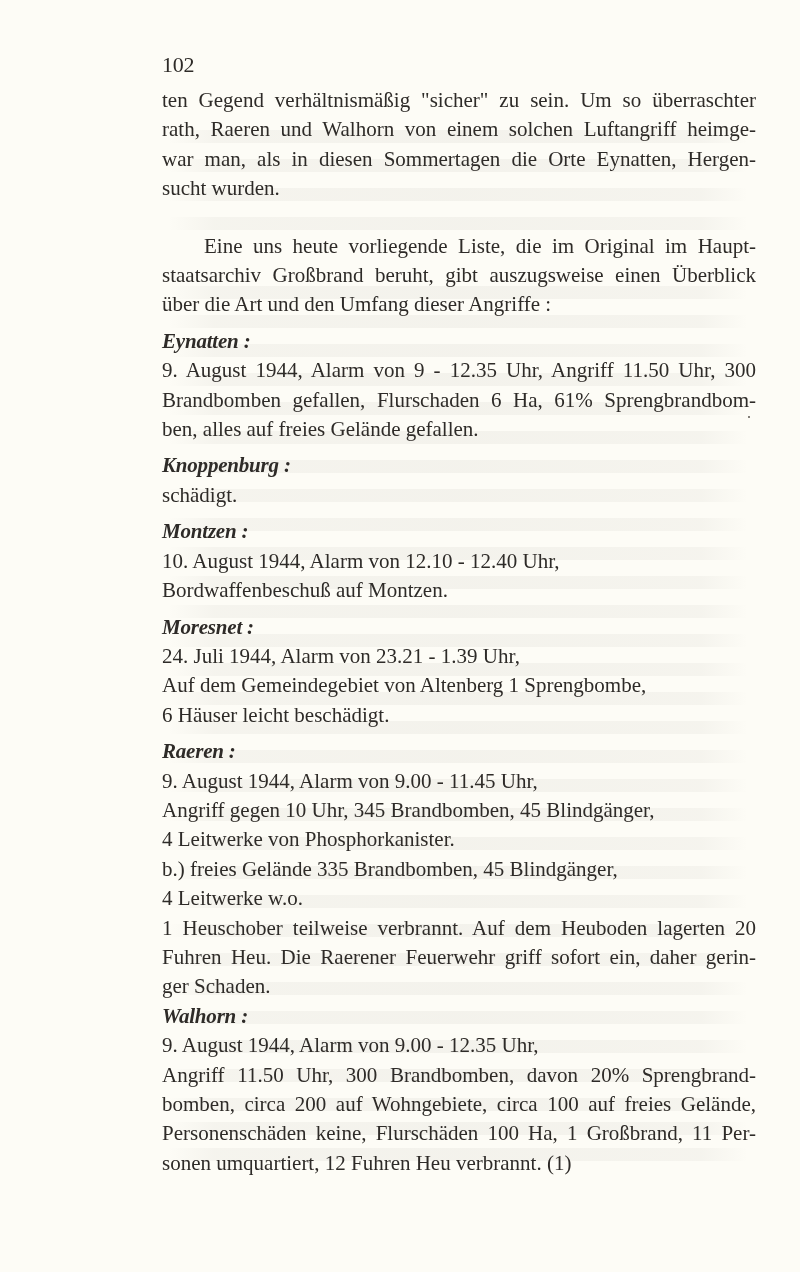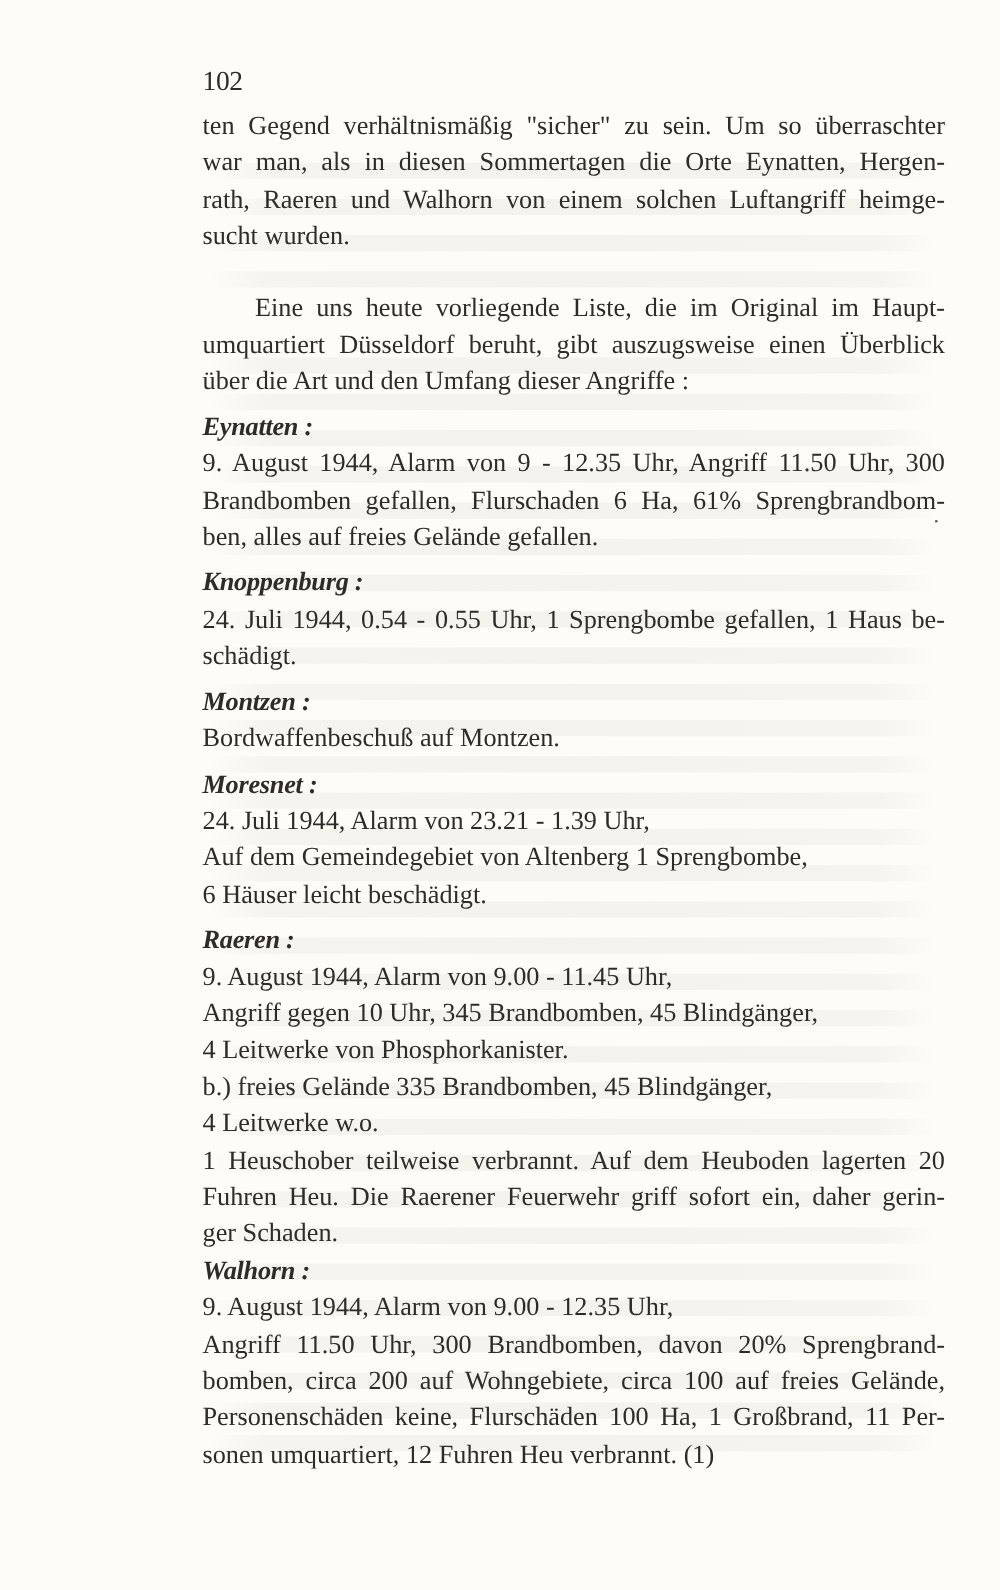--- a/index.html
+++ b/index.html
@@ -112,53 +112,53 @@
 </div>
 
 <div class="speck" style="left:748px; top:416px"></div>
 
 <div class="page-number">102</div>
 
 <div class="text-block">
 
   <p class="para">
     <span class="jline">ten Gegend verhältnismäßig "sicher" zu sein. Um so überraschter</span>
+    <span class="jline">rath, Raeren und Walhorn von einem solchen Luftangriff heimge-</span>
     <span class="jline">war man, als in diesen Sommertagen die Orte Eynatten, Hergen-</span>
-    <span class="jline">rath, Raeren und Walhorn von einem solchen Luftangriff heimge-</span>
     <span class="line">sucht wurden.</span>
   </p>
 
   <p class="para gap-small" style="padding-left:42px;margin-top:28px;">
     <span class="jline">Eine uns heute vorliegende Liste, die im Original im Haupt-</span>
   </p>
   <p class="para">
-    <span class="jline">umquartiert Düsseldorf beruht, gibt auszugsweise einen Überblick</span>
+    <span class="jline">staatsarchiv Großbrand beruht, gibt auszugsweise einen Überblick</span>
     <span class="line">über die Art und den Umfang dieser Angriffe :</span>
   </p>
 
   <div class="gap-small">
     <p class="heading">Eynatten :</p>
     <p class="para">
       <span class="jline">9. August 1944, Alarm von 9 - 12.35 Uhr, Angriff 11.50 Uhr, 300</span>
       <span class="jline">Brandbomben gefallen, Flurschaden 6 Ha, 61% Sprengbrandbom-</span>
       <span class="line">ben, alles auf freies Gelände gefallen.</span>
     </p>
   </div>
 
   <div class="gap-small">
     <p class="heading">Knoppenburg :</p>
     <p class="para">
-      <span class="jline">24. Juli 1944, 0.54 - 0.55 Uhr, 1 Sprengbombe gefallen, 1 Haus be-</span>
       <span class="line">schädigt.</span>
     </p>
   </div>
 
   <div class="gap-small">
     <p class="heading">Montzen :</p>
     <p class="para">
+      <span class="line">10. August 1944, Alarm von 12.10 - 12.40 Uhr,</span>
       <span class="line">Bordwaffenbeschuß auf Montzen.</span>
     </p>
   </div>
 
   <div class="gap-small">
     <p class="heading">Moresnet :</p>
     <p class="para">
       <span class="line">24. Juli 1944, Alarm von 23.21 - 1.39 Uhr,</span>
       <span class="line">Auf dem Gemeindegebiet von Altenberg 1 Sprengbombe,</span>
       <span class="line">6 Häuser leicht beschädigt.</span>

